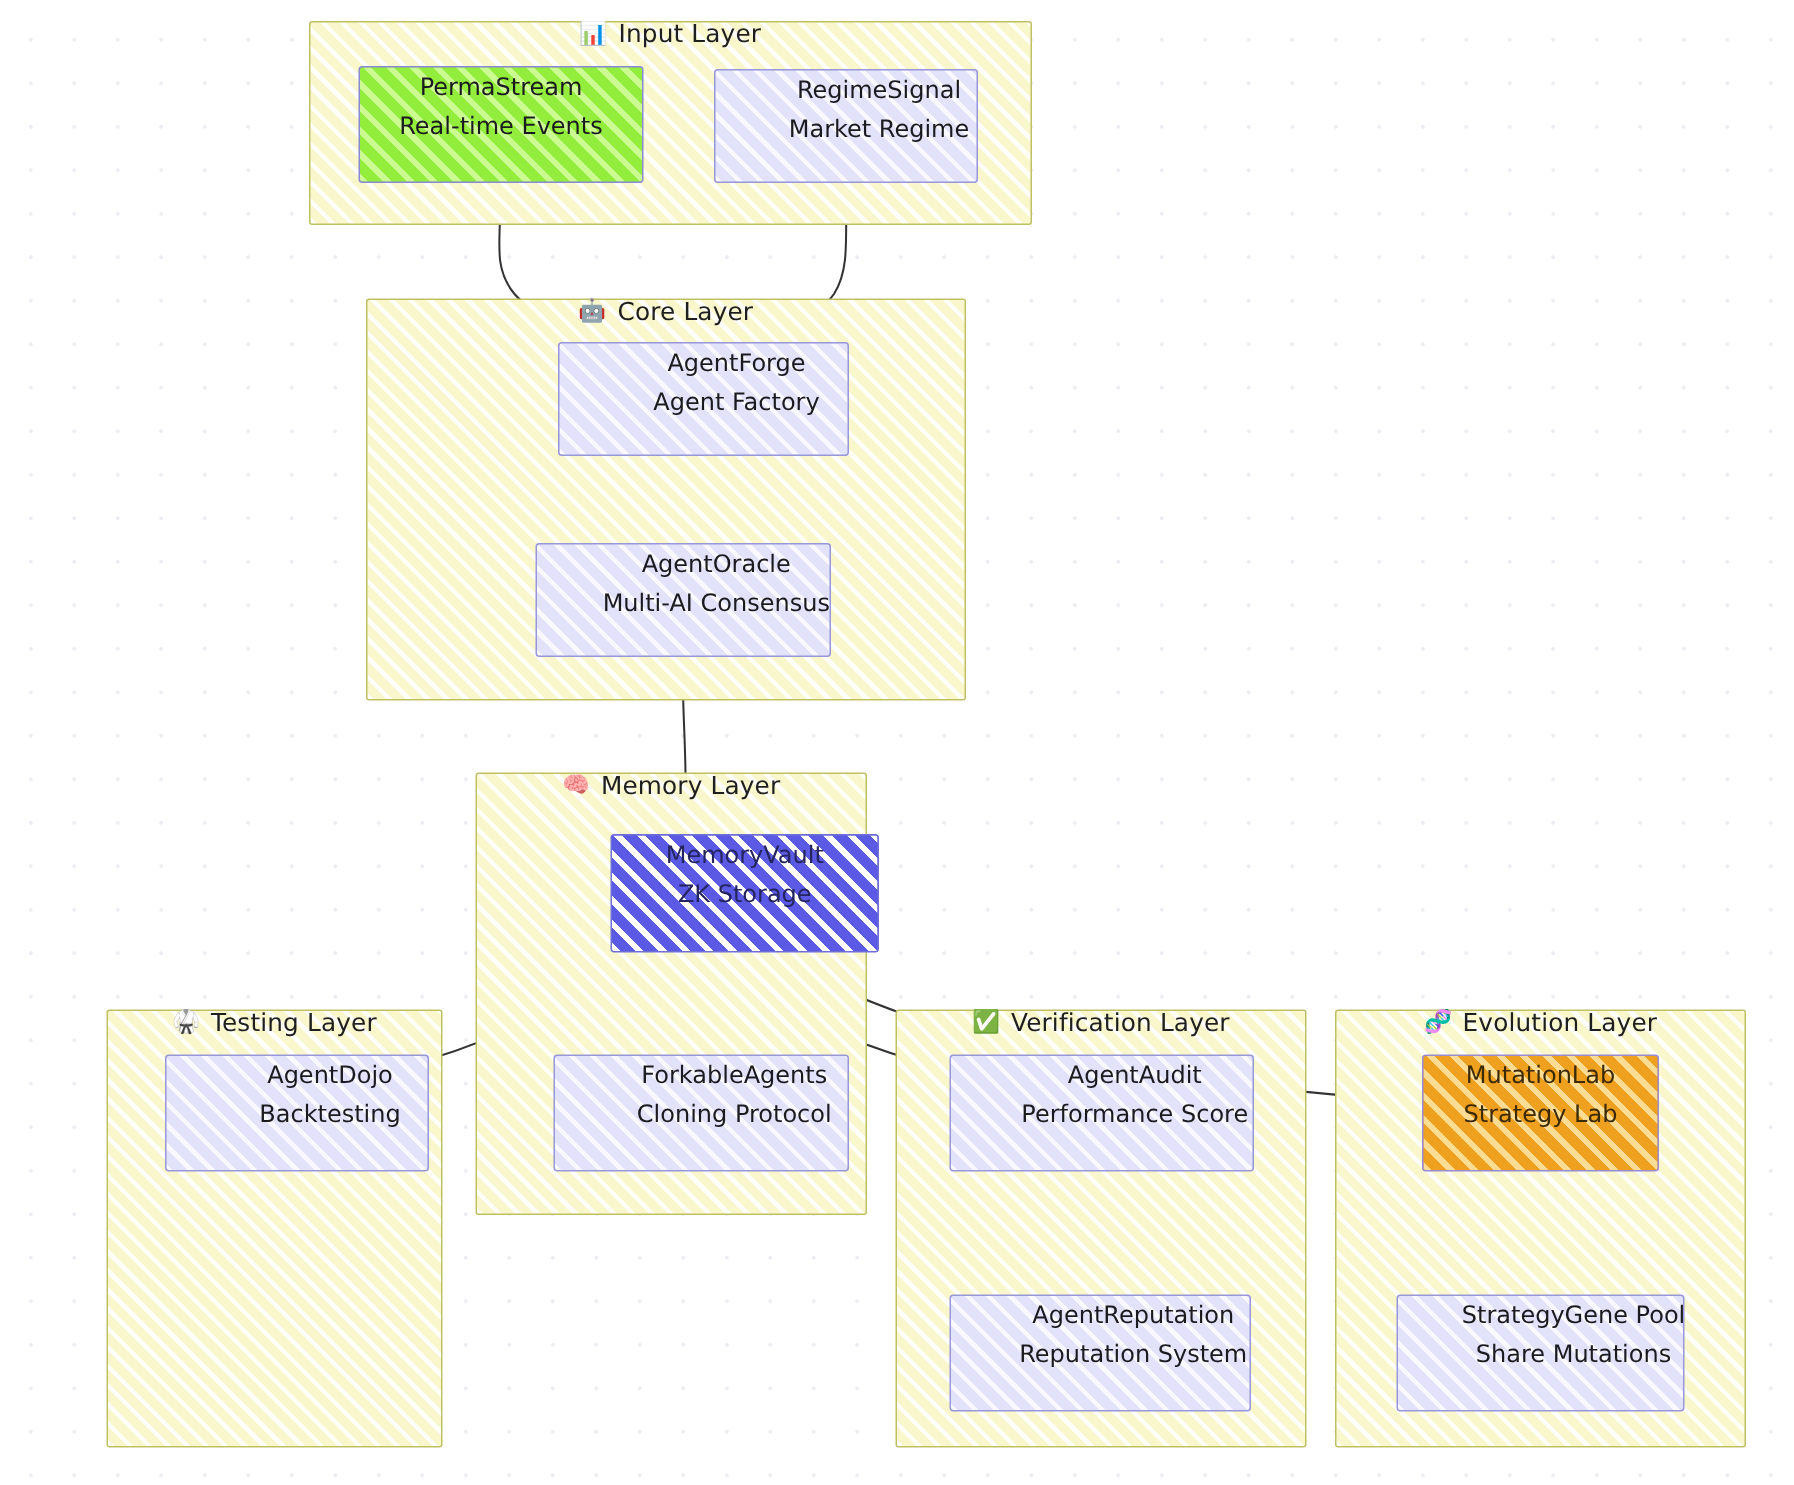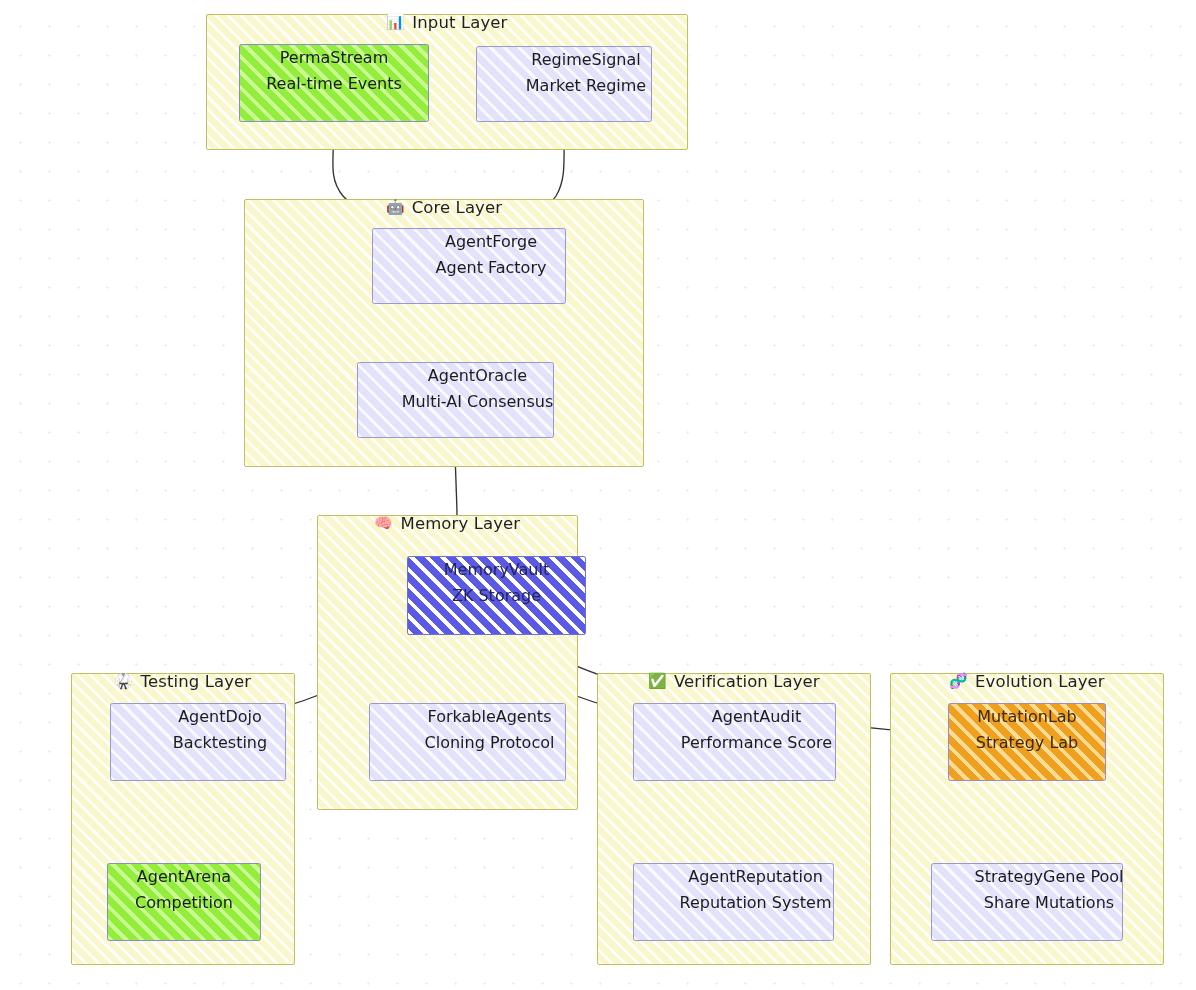--- a/index.html
+++ b/index.html
@@ -143,24 +143,20 @@
   <div class="cluster" style="left:71px;top:673px;width:224px;height:292px;">
     <div class="cluster-title">
       <span class="emo">🥋</span>
       <span>Testing Layer</span>
     </div>
   </div>
   <div class="node n-default" style="left:110px;top:703px;width:176px;height:78px;">
     <span class="l1">AgentDojo</span>
     <span class="l2">Backtesting</span>
   </div>
-  <div class="node n-green" style="left:107px;top:863px;width:154px;height:78px;">
-    <span class="l1">AgentArena</span>
-    <span class="l2">Competition</span>
-  </div>
 
   <div class="cluster" style="left:597px;top:673px;width:274px;height:292px;">
     <div class="cluster-title">
       <span class="emo">✅</span>
       <span>Verification Layer</span>
     </div>
   </div>
   <div class="node n-default" style="left:633px;top:703px;width:203px;height:78px;">
     <span class="l1">AgentAudit</span>
     <span class="l2">Performance Score</span>

